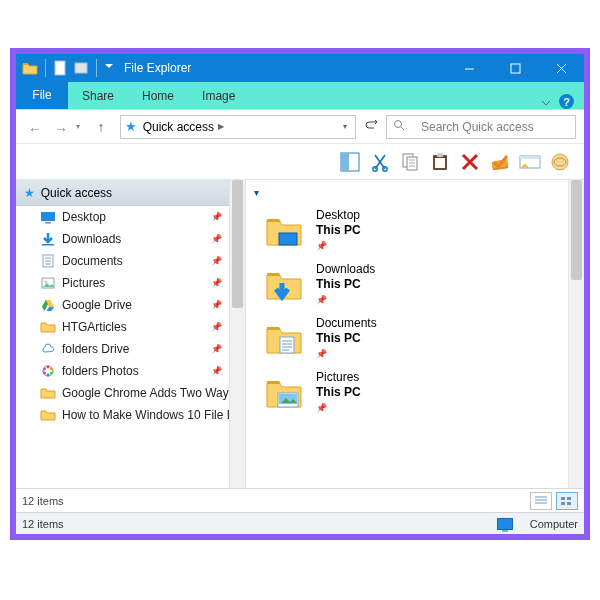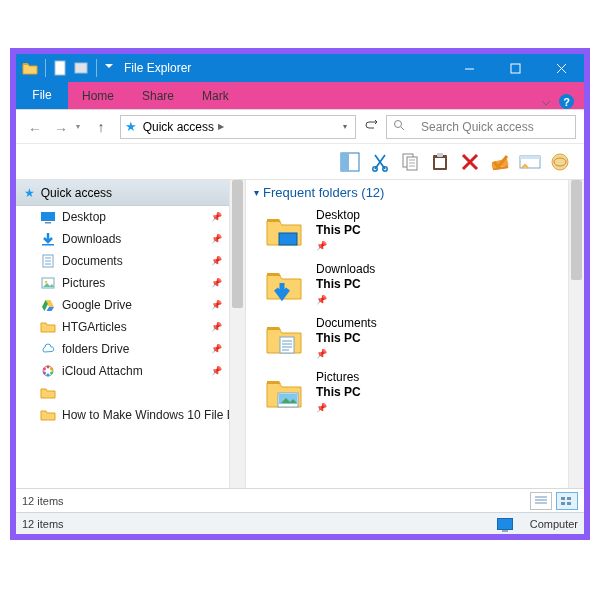--- a/index.html
+++ b/index.html
@@ -5,21 +5,21 @@
   * { box-sizing: border-box; margin: 0; padding: 0; font-family: "Segoe UI", Arial, sans-serif; }
   body { background: #fff; width: 600px; height: 600px; overflow: hidden; }
   .window { position: absolute; left: 10px; top: 48px; width: 580px; height: 492px; border: 6px solid #8b5cf6; display: flex; flex-direction: column; background: #fff; }
   .titlebar { height: 28px; background: #0d7fd6; color: #fff; display: flex; align-items: center; font-size: 12px; }
   .titlebar .ticons { display:flex; align-items:center; gap:4px; padding:0 6px; }
   .titlebar .ticon { width:16px; height:16px; display:inline-block; }
   .titlebar .sep { width:1px; height:18px; background: rgba(255,255,255,.45); margin:0 3px;}
   .titlebar .title { margin-left:4px; }
   .winbtns { margin-left:auto; display:flex; }
   .winbtn { width:46px; height:28px; display:flex; align-items:center; justify-content:center; color:#fff; }
-  .ribbon-tabs { height:28px; display:flex; align-items:flex-end; border-bottom:1px solid #d9d9d9; font-size:12px; background:#ec4899; }
+  .ribbon-tabs { height:28px; display:flex; align-items:flex-end; border-bottom:1px solid #d9d9d9; font-size:12px; background:#5eead4; }
   .tab-file { background:#0d7fd6; color:#fff; width:52px; height:28px; display:flex; align-items:center; justify-content:center;}
   .tab { padding:0 14px; height:27px; display:flex; align-items:center; color:#333; }
   .ribbon-help { margin-left:auto; display:flex; align-items:center; gap:8px; padding-right:10px;}
   .chev-down-sm { width:10px; height:10px; }
   .help-circle { width:15px; height:15px; border-radius:50%; background:#0d7fd6; color:#fff; font-size:11px; display:flex; align-items:center; justify-content:center; font-weight:bold;}
   .addrbar { height:34px; display:flex; align-items:center; gap:4px; padding:0 8px; border-bottom:1px solid #e9e9e9;}
   .navbtn { width:22px; height:22px; display:flex; align-items:center; justify-content:center; color:#999; font-size:14px;}
   .navbtn.disabled { color:#888; }
   .updown-tiny{ width:10px; color:#888; font-size:8px;}
   .uparrow { color:#555; font-size:14px; margin-right:4px;}
@@ -110,23 +110,23 @@
       <div class="winbtn">
           <svg width="11" height="11" viewBox="0 0 11 11">
             <path d="M1 1l9 9M10 1l-9 9" stroke="#fff"></path>
           </svg>
         </div>
     </div>
   </div>
 
   <div class="ribbon-tabs">
     <div class="tab-file">File</div>
+    <div class="tab">Share</div>
     <div class="tab">Home</div>
-    <div class="tab">Share</div>
-    <div class="tab">Mark</div>
+    <div class="tab">Image</div>
     <div class="ribbon-help">
       <span class="chev-down-sm"><svg viewBox="0 0 10 10">
             <path d="M1 3l4 4 4-4" fill="none" stroke="#666"></path>
           </svg></span>
       <span class="help-circle">?</span>
     </div>
   </div>
 
   <div class="addrbar">
     <div class="navbtn disabled">←</div>
@@ -300,48 +300,48 @@
             <svg viewBox="0 0 16 16">
               <circle cx="8" cy="8" r="5" fill="none" stroke="#888"></circle>
               <circle cx="8" cy="4" r="1.4" fill="#e74c3c"></circle>
               <circle cx="11.5" cy="6" r="1.4" fill="#f39c12"></circle>
               <circle cx="11.5" cy="10" r="1.4" fill="#2ecc71"></circle>
               <circle cx="8" cy="12" r="1.4" fill="#3498db"></circle>
               <circle cx="4.5" cy="10" r="1.4" fill="#9b59b6"></circle>
               <circle cx="4.5" cy="6" r="1.4" fill="#e84393"></circle>
             </svg>
           </span>
-        <span>iCloud Attachm</span>
+        <span>folders Photos</span>
         <span class="pin">📌</span>
       </div>
       <div class="tree-item">
         <span class="tree-icon">
             <svg viewBox="0 0 16 16">
               <path class="folder-base" d="M1 4h5l1 2h8v7H1z"></path>
             </svg>
           </span>
+        <span>Google Chrome Adds Two Way</span>
       </div>
       <div class="tree-item">
         <span class="tree-icon">
             <svg viewBox="0 0 16 16">
               <path class="folder-base" d="M1 4h5l1 2h8v7H1z"></path>
             </svg>
           </span>
         <span>How to Make Windows 10 File E</span>
       </div>
 
       <div class="sb-scroll">
           <div class="sb-thumb"></div>
         </div>
     </div>
 
     <div class="main">
       <div class="main-head">
         <span class="arrow">▾</span>
-        <span>Frequent folders (12)</span>
       </div>
       <div class="folders">
 
         <div class="folder-row">
           <span class="folder-ico">
             <svg class="folder-shape" viewBox="0 0 40 40">
                 <path class="folder-base" d="M3 10h12l3 4h19v20H3z"></path>
                 <path d="M3 8h12l2 3H3z" fill="#e1a326"></path>
                 <rect x="15" y="22" width="18" height="12" fill="#1d8ae6" stroke="#0d5aa0"></rect>
               </svg>

